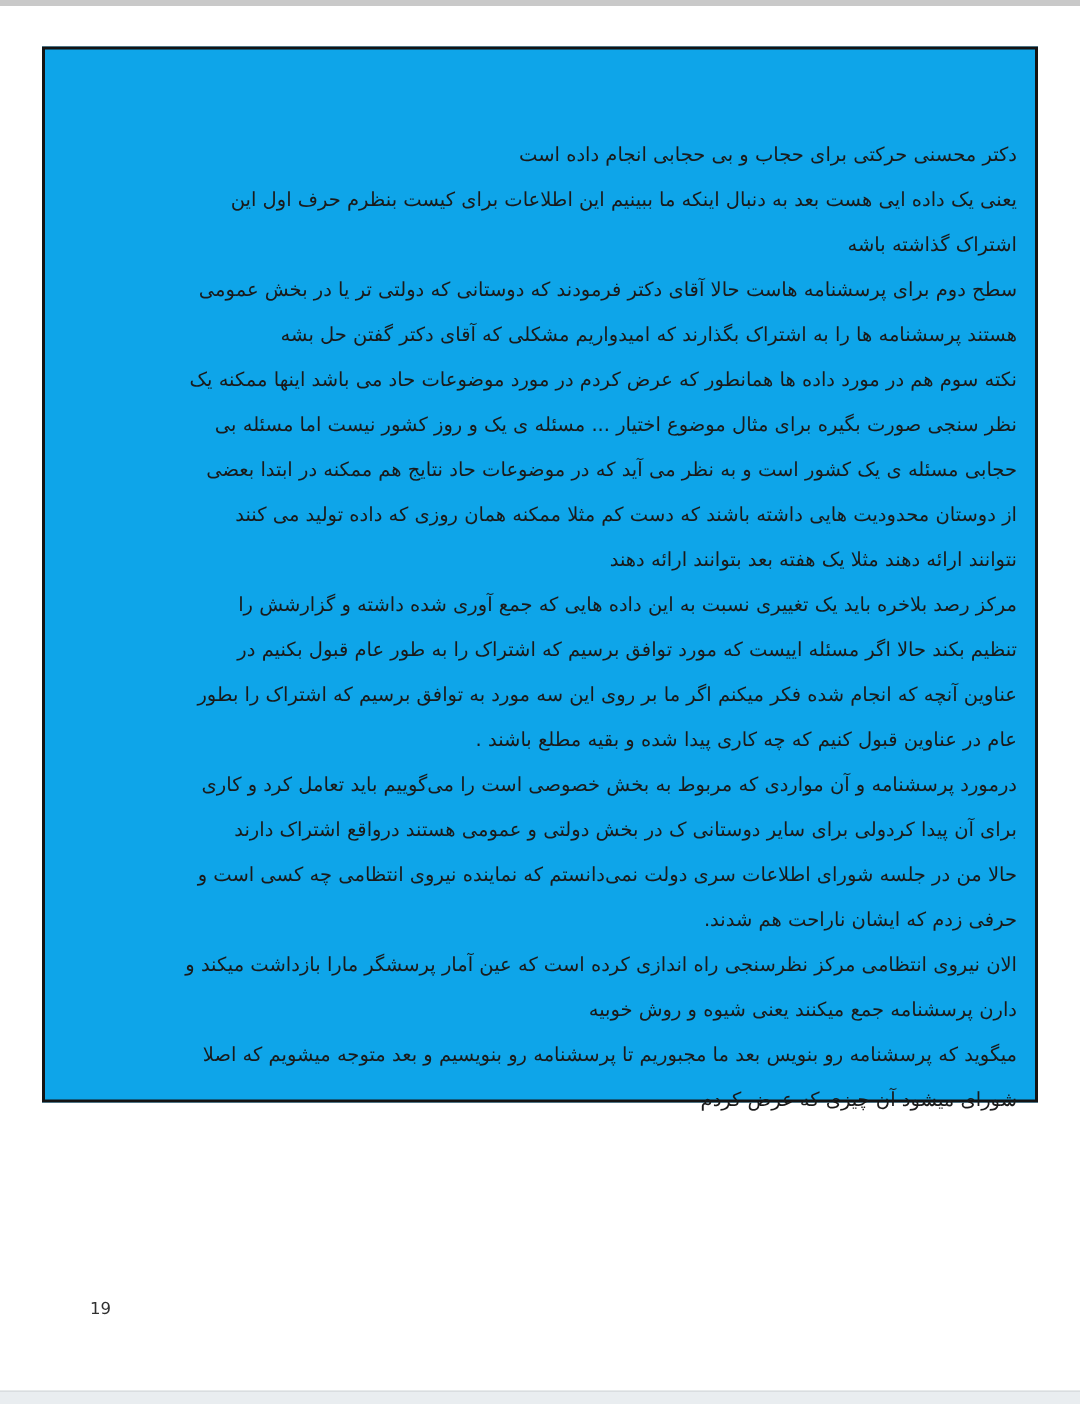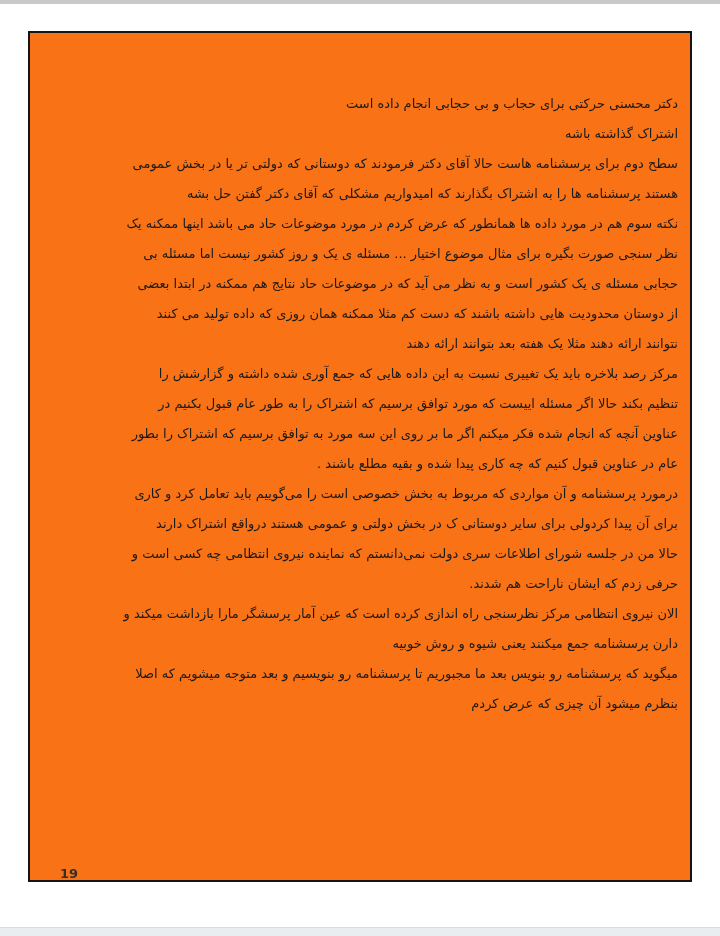--- a/index.html
+++ b/index.html
@@ -24,24 +24,24 @@
     position: absolute;
     bottom: 0; left: 0;
     width: 720px; height: 9px;
     background: #e9edf0;
     border-top: 1px solid #d9dde0;
     box-sizing: border-box;
   }
   .page-frame {
     position: absolute;
     left: 28px; top: 31px;
-    width: 664px; height: 851px;
+    width: 664px; height: 704px;
     border: 2px solid #141414;
     box-sizing: border-box;
-    background: #f97316;
+    background: #0ea5e9;
   }
   .text-block {
     position: absolute;
     top: 56px;
     right: 12px;
     left: 30px;
     direction: rtl;
     overflow: visible;
   }
   .line {
@@ -51,51 +51,51 @@
     color: #1a1a1a;
     text-align: right;
     white-space: nowrap;
     direction: rtl;
     unicode-bidi: embed;
   }
   .page-number {
     position: absolute;
     top: 833px;
     left: 30px;
-    font-size: 13px;
+    font-size: 11px;
     color: #303030;
     direction: ltr;
-    font-weight: bold;
   }
 </style>
 </head>
 <body>
 
 <div class="top-strip"></div>
 
 <div class="page-frame">
   <div class="text-block">
     <div class="line">دکتر محسنی حرکتی برای حجاب و بی حجابی انجام داده است</div>
+    <div class="line">یعنی یک داده ایی هست بعد به دنبال اینکه ما ببینیم این اطلاعات برای کیست بنظرم حرف اول این</div>
     <div class="line">اشتراک گذاشته باشه</div>
     <div class="line">سطح دوم برای پرسشنامه هاست حالا آقای دکتر فرمودند که دوستانی که دولتی تر یا در بخش عمومی</div>
     <div class="line">هستند پرسشنامه ها را به اشتراک بگذارند که امیدواریم مشکلی که آقای دکتر گفتن حل بشه</div>
     <div class="line">نکته سوم هم در مورد داده ها همانطور که عرض کردم در مورد موضوعات حاد می باشد اینها ممکنه یک</div>
     <div class="line">نظر سنجی صورت بگیره برای مثال موضوع اختیار ... مسئله ی یک و روز کشور نیست اما مسئله بی</div>
     <div class="line">حجابی مسئله ی یک کشور است و به نظر می آید که در موضوعات حاد نتایج هم ممکنه در ابتدا بعضی</div>
     <div class="line">از دوستان محدودیت هایی داشته باشند که دست کم مثلا ممکنه همان روزی که داده تولید می کنند</div>
     <div class="line">نتوانند ارائه دهند مثلا یک هفته بعد بتوانند ارائه دهند</div>
     <div class="line">مرکز رصد بلاخره باید یک تغییری نسبت به این داده هایی که جمع آوری شده داشته و گزارشش را</div>
     <div class="line">تنظیم بکند حالا اگر مسئله اییست که مورد توافق برسیم که اشتراک را به طور عام قبول بکنیم در</div>
     <div class="line">عناوین آنچه که انجام شده فکر میکنم اگر ما بر روی این سه مورد به توافق برسیم که اشتراک را بطور</div>
     <div class="line">عام در عناوین قبول کنیم که چه کاری پیدا شده و بقیه مطلع باشند .</div>
     <div class="line">درمورد پرسشنامه و آن مواردی که مربوط به بخش خصوصی است را می‌گوییم باید تعامل کرد و کاری</div>
     <div class="line">برای آن پیدا کردولی برای سایر دوستانی ک در بخش دولتی و عمومی هستند درواقع اشتراک دارند</div>
     <div class="line">حالا من در جلسه شورای اطلاعات سری دولت نمی‌دانستم که نماینده نیروی انتظامی چه کسی است و</div>
     <div class="line">حرفی زدم که ایشان ناراحت هم شدند.</div>
     <div class="line">الان نیروی انتظامی مرکز نظرسنجی راه اندازی کرده است که عین آمار پرسشگر مارا بازداشت میکند و</div>
     <div class="line">دارن پرسشنامه جمع میکنند یعنی شیوه و روش خوبیه</div>
     <div class="line">میگوید که پرسشنامه رو بنویس بعد ما مجبوریم تا پرسشنامه رو بنویسیم و بعد متوجه میشویم که اصلا</div>
-    <div class="line">بنظرم میشود آن چیزی که عرض کردم</div>
+    <div class="line">شورای میشود آن چیزی که عرض کردم</div>
   </div>
   <div class="page-number">19</div>
 </div>
 
 <div class="bottom-strip"></div>
 
 </body></html>

